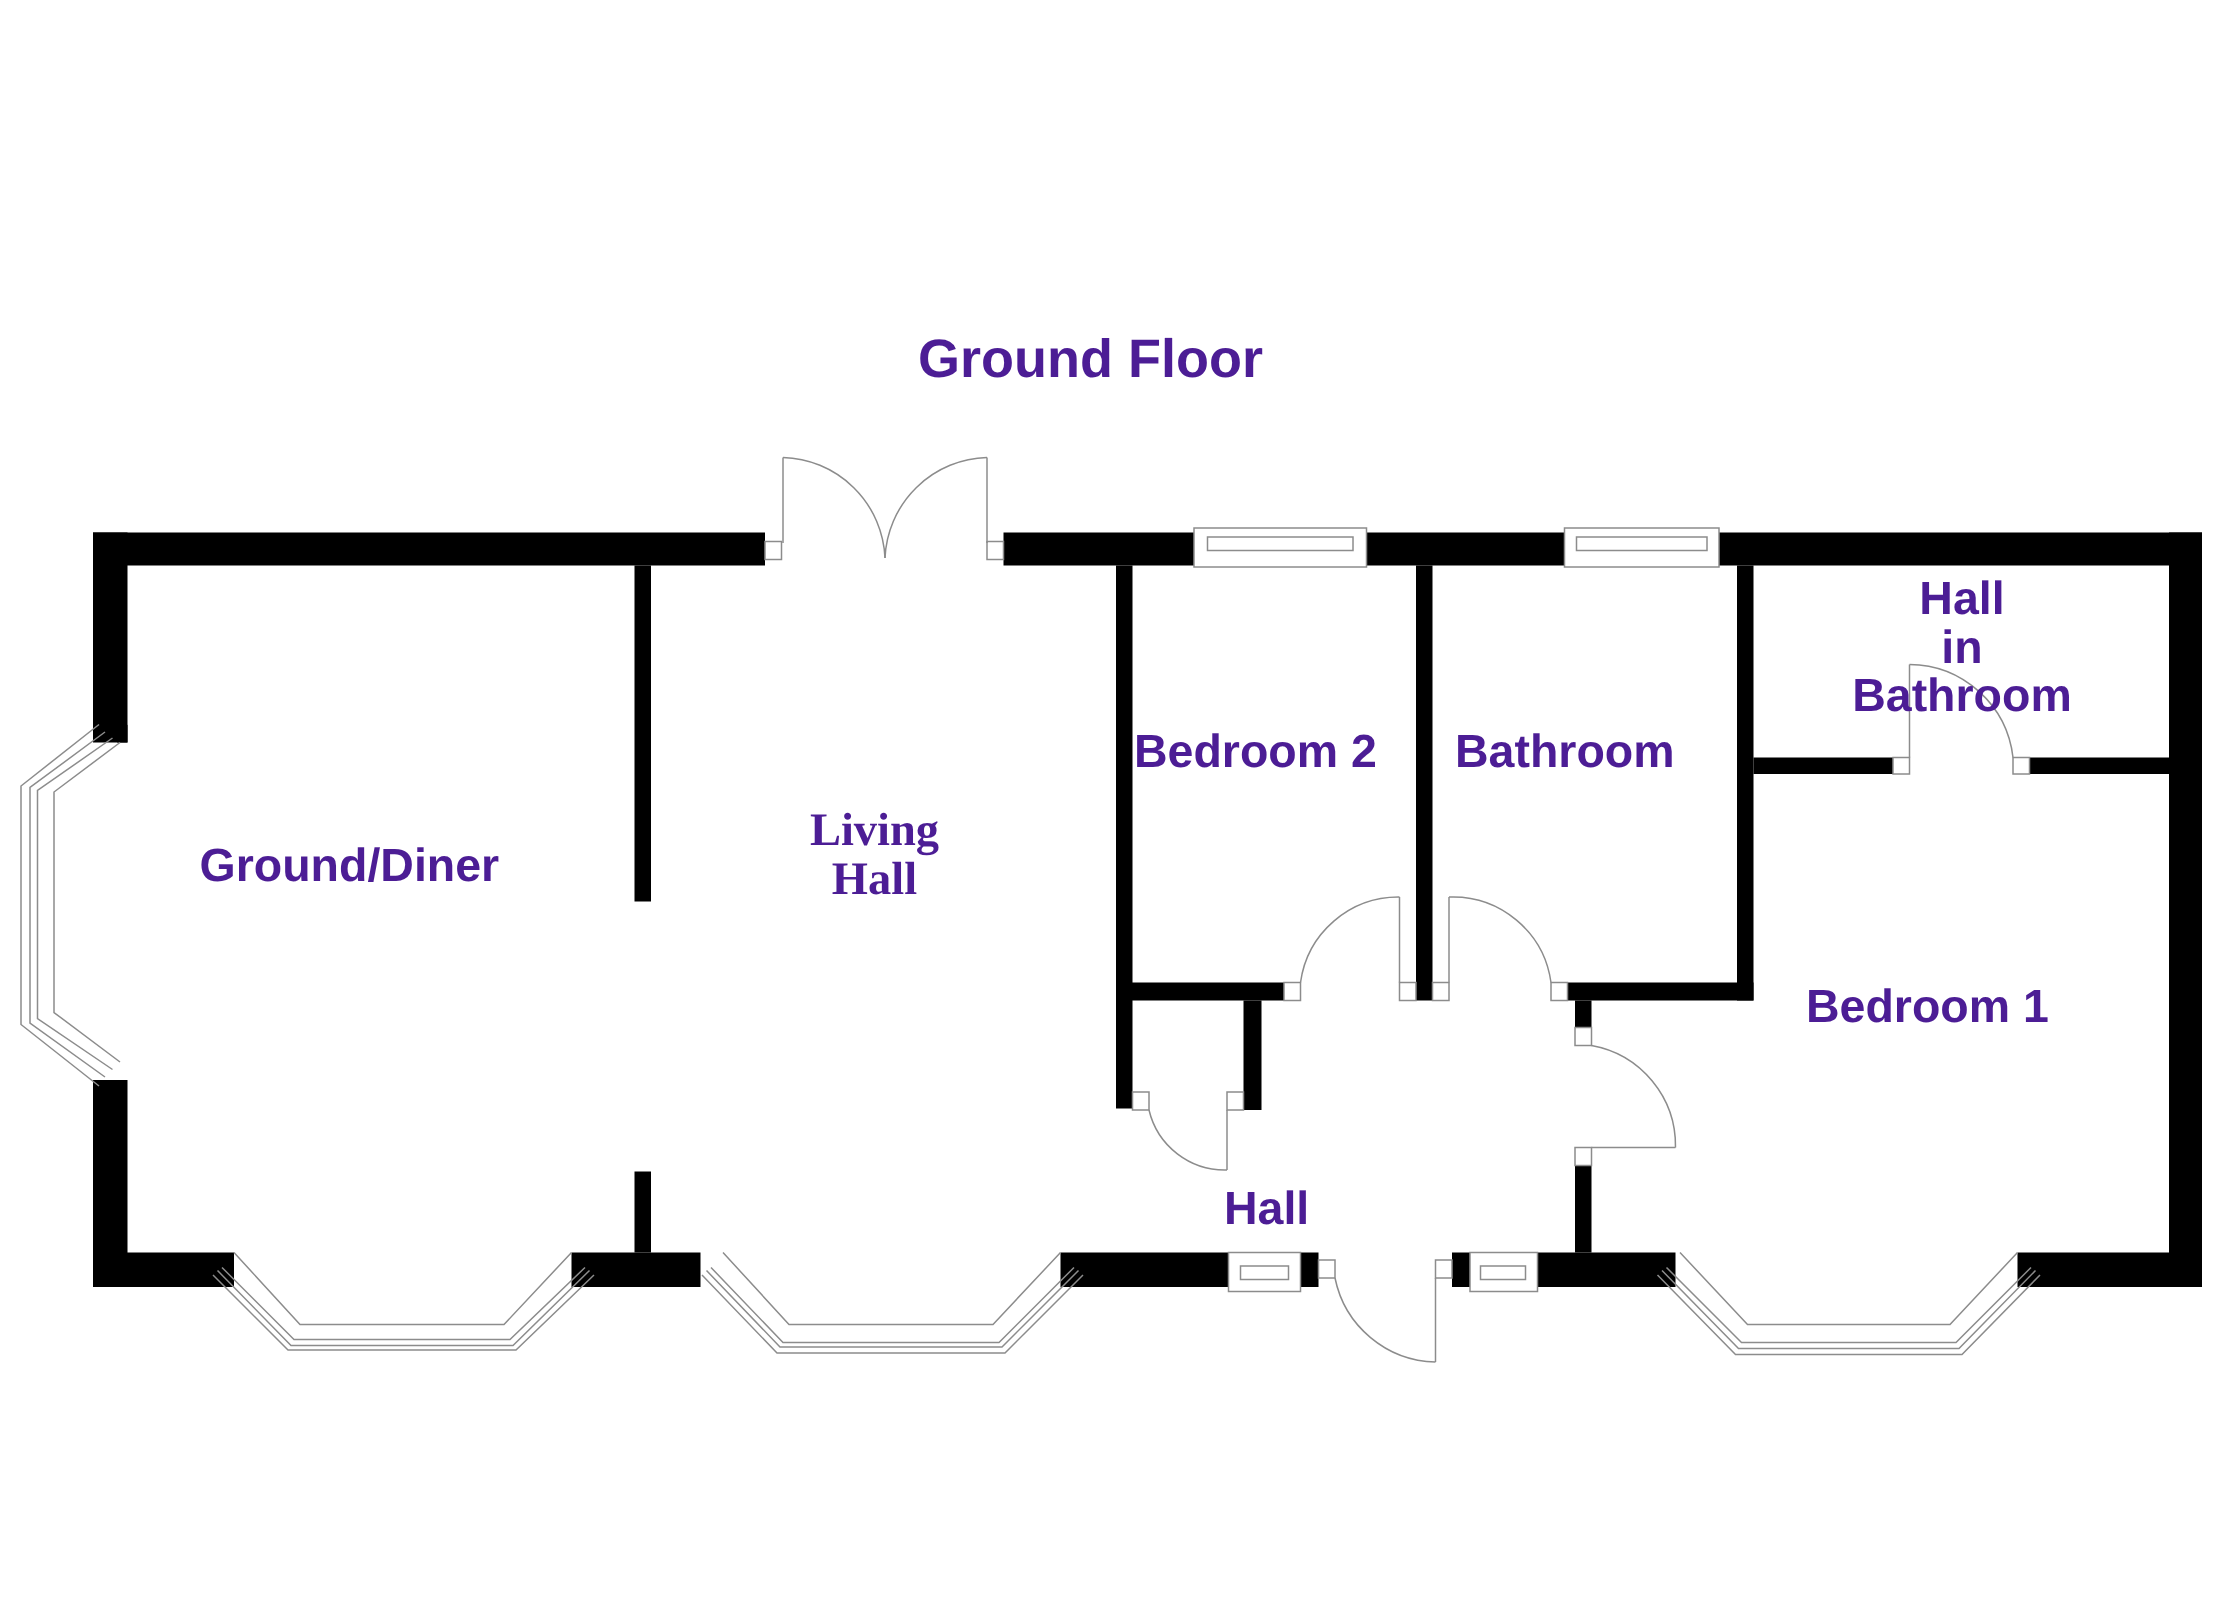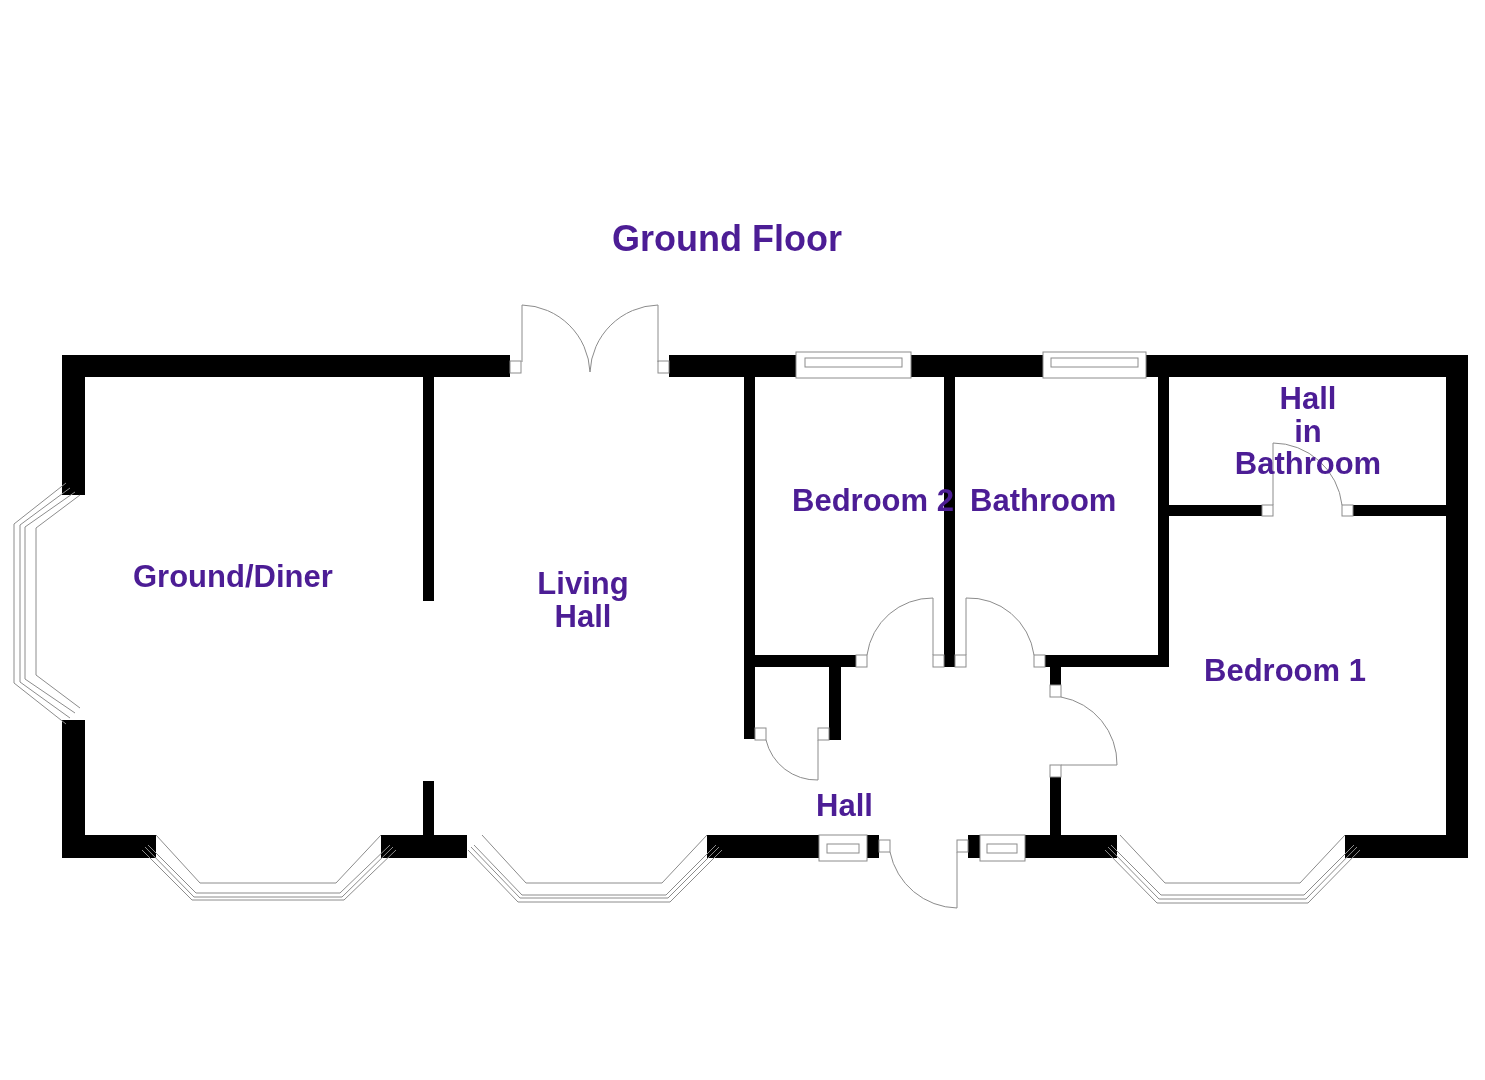--- a/index.html
+++ b/index.html
@@ -159,26 +159,26 @@
       <line class="door" x1="1273" y1="443" x2="1273" y2="505"></line>
       <path class="door" d="M1273,443 A70,70 0 0 1 1342,505"></path>
     </g>
   </g>
 </svg>
 
 <div class="label title" style="left:612px; top:220px;">Ground Floor</div>
 
 <div class="label room" style="left:133px; top:561px;">Ground/Diner</div>
 
-<div class="label room" style="left:530px; top:568px; width:106px;">
+<div class="label room" style="left:530px; top:537px; width:106px;font-family:Liberation Serif, serif;">
   <div>Living</div>
   <div>Hall</div>
 </div>
 
-<div class="label room" style="left:756px; top:485px;padding-left:36px;">Bedroom 2</div>
+<div class="label room" style="left:756px; top:485px;">Bedroom 2</div>
 
 <div class="label room" style="left:970px; top:485px;">Bathroom</div>
 
 <div class="label room" style="left:1223px; top:383px; width:170px;">
   <div>Hall</div>
   <div>in</div>
   <div>Bathroom</div>
 </div>
 
 <div class="label room" style="left:1204px; top:655px;">Bedroom 1</div>

